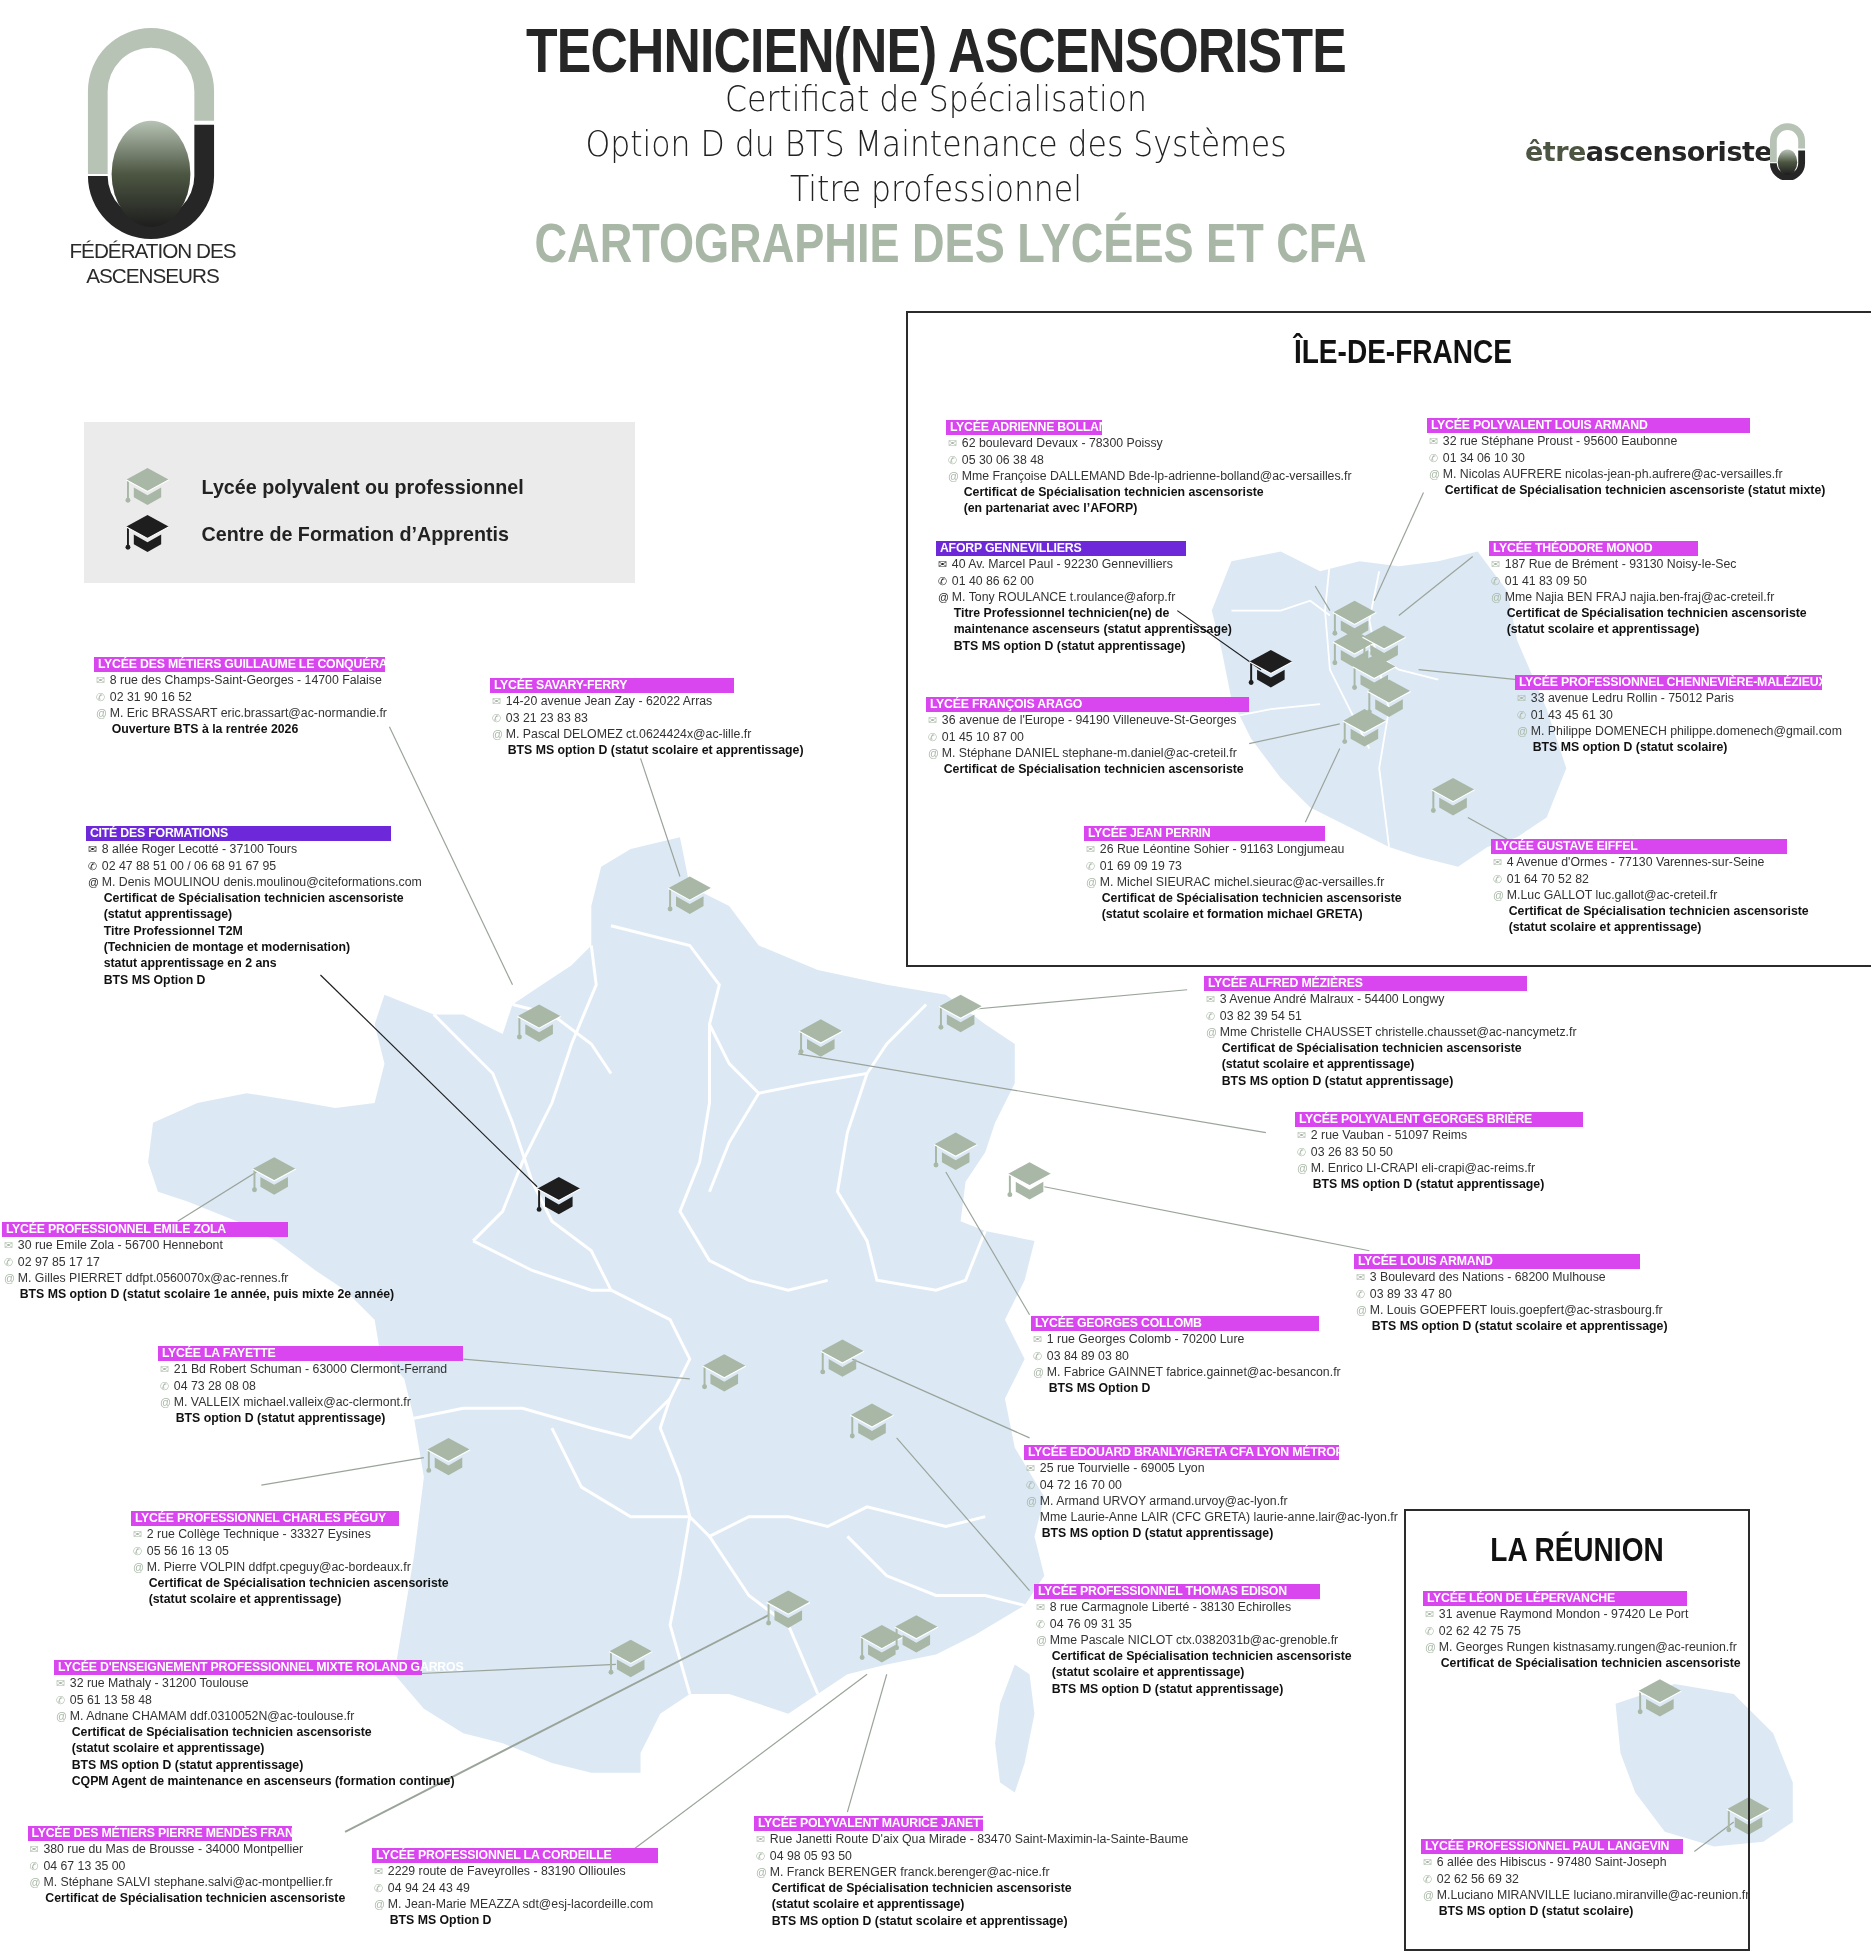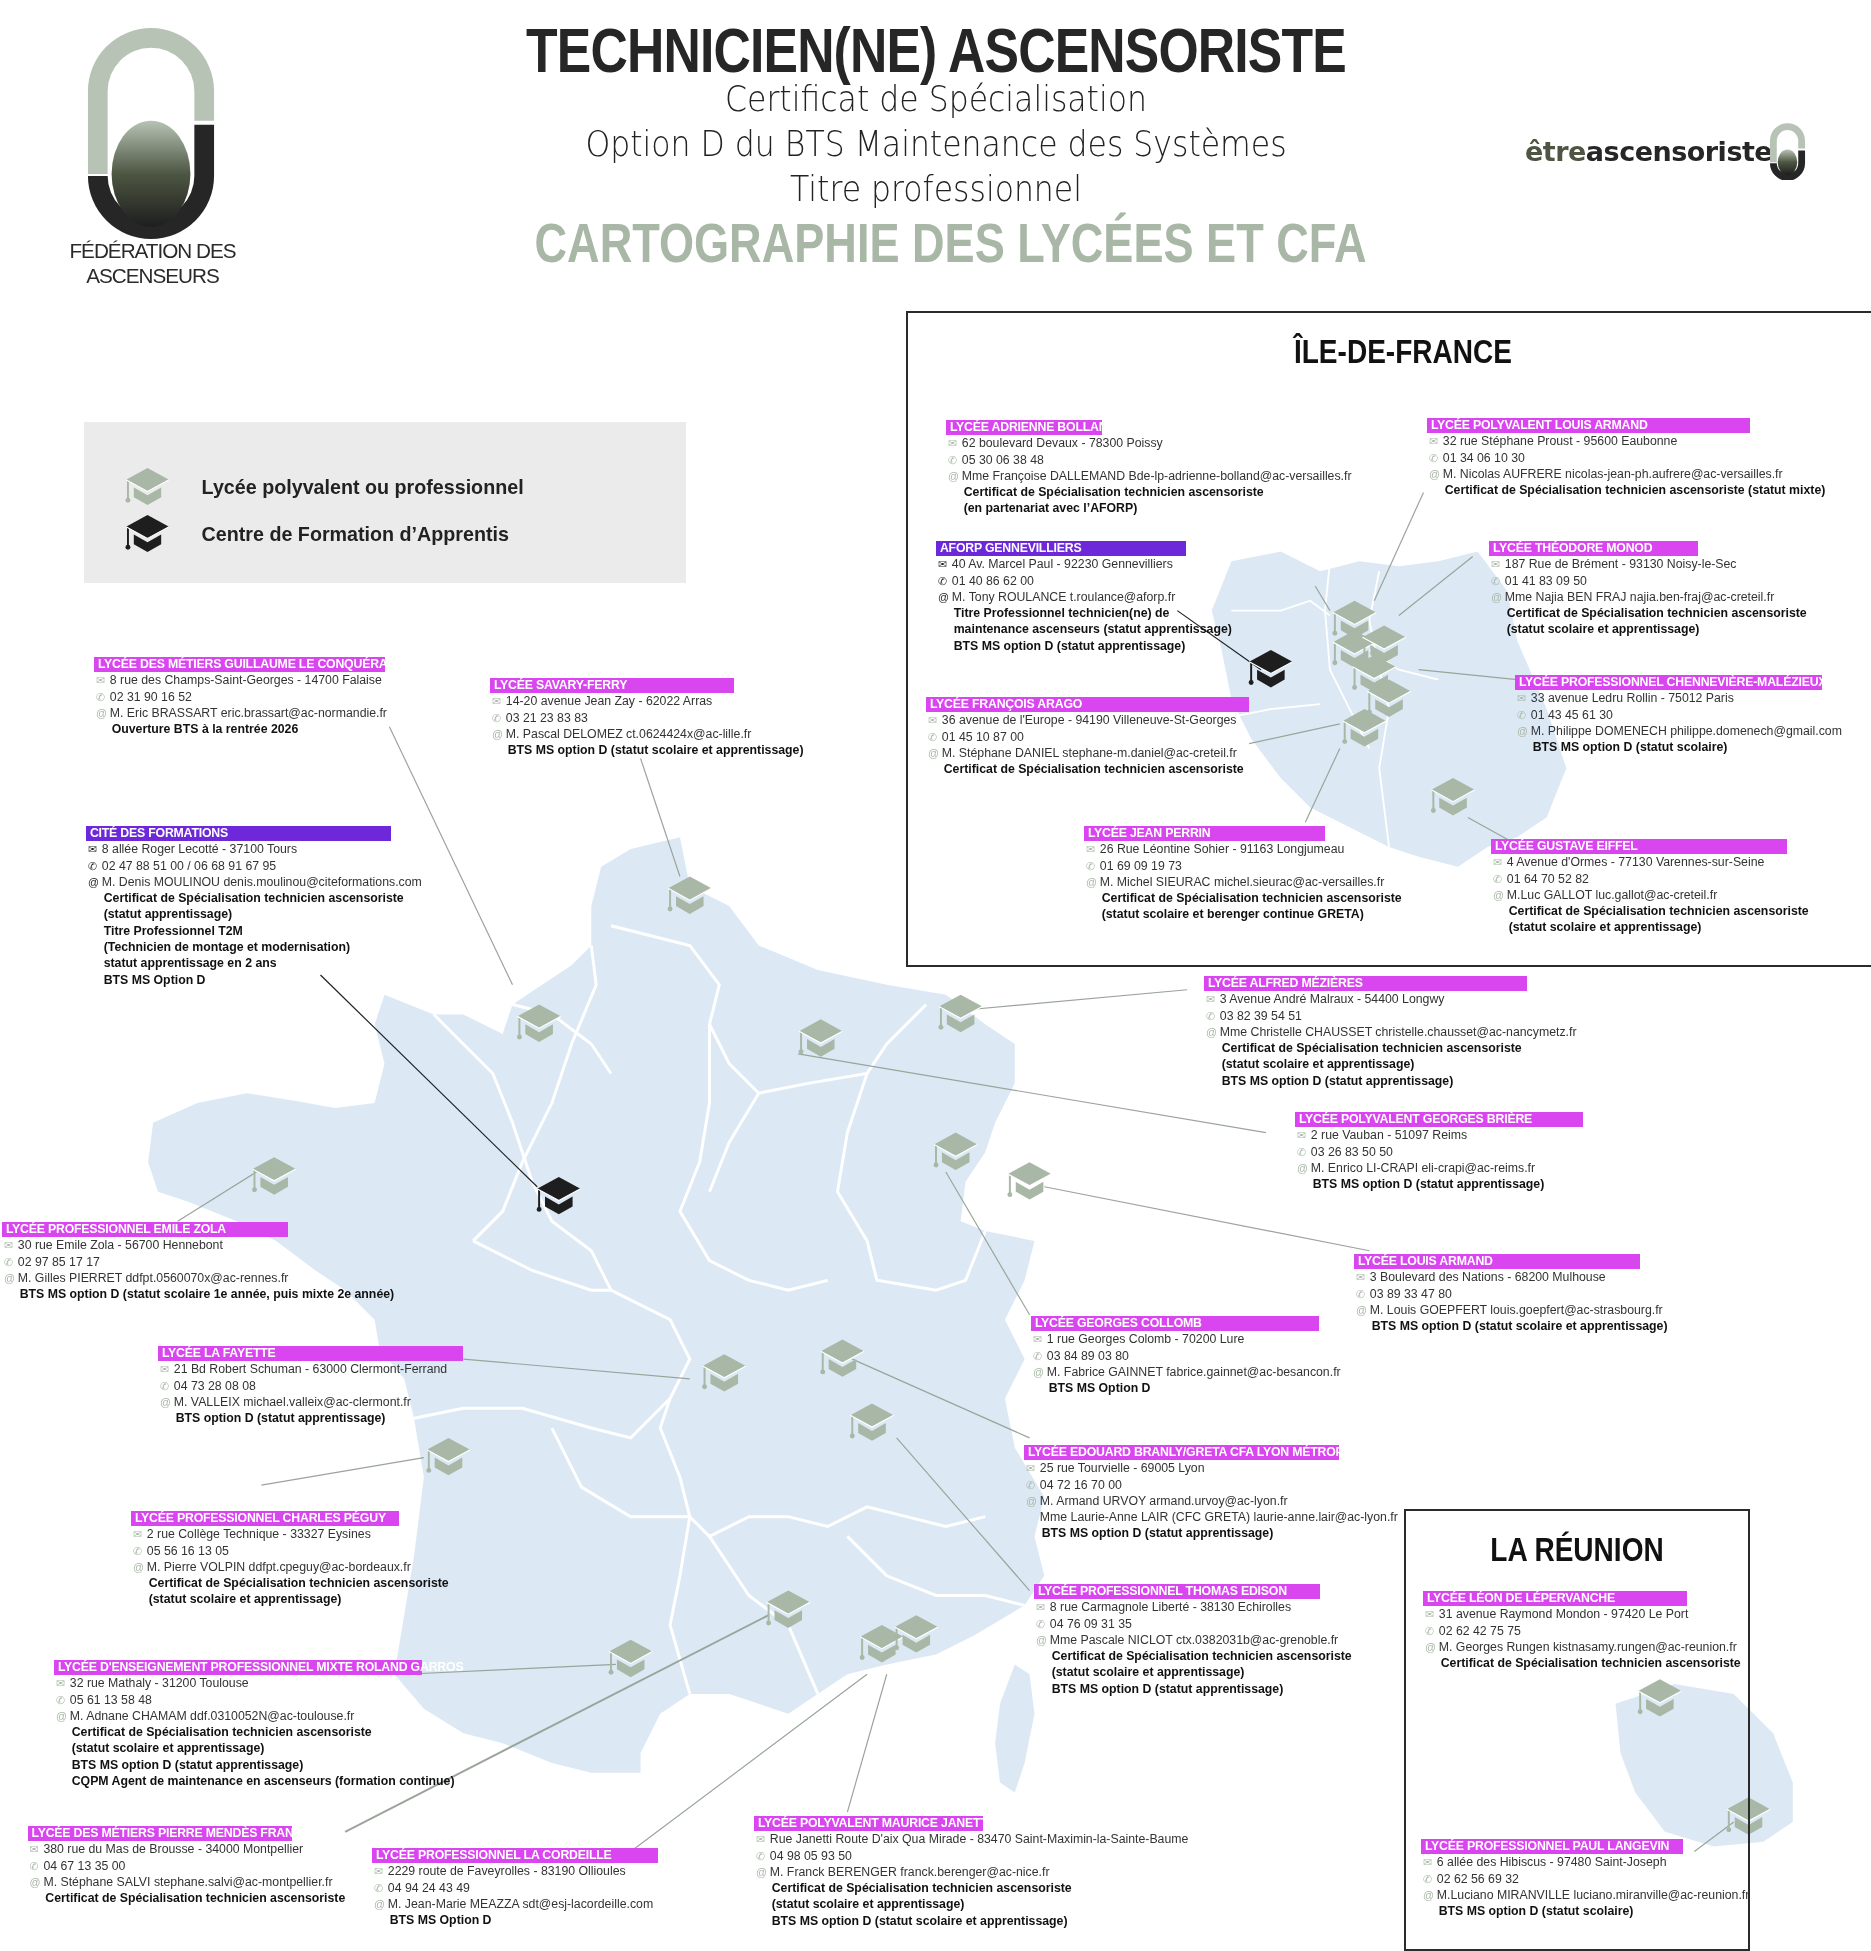--- a/index.html
+++ b/index.html
@@ -7,21 +7,21 @@
   .abs{position:absolute;}
   
   .title-main{position:absolute;left:0;width:1872px;top:13.8px;text-align:center;font-family:"Liberation Sans",sans-serif;font-weight:700;font-size:63px;letter-spacing:-1px;color:#262626;transform:scaleX(0.82);}
   .subtitle{position:absolute;left:0;width:1872px;text-align:center;font-family:"DejaVu Sans",sans-serif;font-weight:300;font-size:35px;color:#222;transform:scaleX(0.9);}
   .title-carto{position:absolute;left:0;width:1901px;top:211px;text-align:center;font-family:"Liberation Sans",sans-serif;font-weight:700;font-size:55px;color:#a8b7a6;transform:scaleX(0.82);}
   .fed-text{position:absolute;left:69px;top:239px;width:167px;text-align:center;font-size:20.7px;line-height:24.6px;color:#2a2a2a;letter-spacing:-1px;}
   .brand{position:absolute;left:1525px;top:136px;font-family:"DejaVu Sans",sans-serif;font-weight:700;font-size:27px;letter-spacing:-0.5px;}
   .brand .etre{color:#4d5642;}
   .brand .asc{color:#262626;}
   
-  .legend{position:absolute;left:84px;top:422px;width:602px;height:161px;background:#ebebeb;}
+  .legend{position:absolute;left:84px;top:422px;width:551px;height:161px;background:#ebebeb;}
   .legend-row{position:absolute;left:39px;display:flex;align-items:center;gap:29.6px;}
   .legend-row span{font-size:19.7px;font-weight:700;color:#222;}
   
   .region-box{position:absolute;border:2px solid #2b2b2b;background:transparent;}
   .region-title{position:absolute;left:0;right:0;text-align:center;font-weight:700;font-size:33px;color:#111;transform:scaleX(0.85);}
   
   .card{position:absolute;font-size:12.3px;line-height:16.3px;color:#333;}
   .card .name{display:inline-block;background:#d946ef;color:#fff;font-weight:700;font-size:12.3px;line-height:14.8px;padding:0 3.9px;text-transform:uppercase;letter-spacing:-0.2px;box-sizing:border-box;white-space:nowrap;}
   .card .name.cfa{background:#6d28d9;}
   .card .row{white-space:nowrap;padding-left:2px;}
@@ -249,21 +249,21 @@
   <div class="row"><span class="ic">@</span><span>M. Philippe DOMENECH philippe.domenech@gmail.com</span></div>
   <div class="prog">BTS MS option D (statut scolaire)</div>
 </div>
 
 <div class="card" style="left:1084px;top:825px;">
   <div class="name" style="width:241px">LYCÉE JEAN PERRIN</div>
   <div class="row"><span class="ic">✉</span><span>26 Rue Léontine Sohier - 91163 Longjumeau</span></div>
   <div class="row"><span class="ic">✆</span><span>01 69 09 19 73</span></div>
   <div class="row"><span class="ic">@</span><span>M. Michel SIEURAC michel.sieurac@ac-versailles.fr</span></div>
   <div class="prog">Certificat de Spécialisation technicien ascensoriste</div>
-  <div class="prog">(statut scolaire et berenger continue GRETA)</div>
+  <div class="prog">(statut scolaire et formation michael GRETA)</div>
 </div>
 
 <div class="card" style="left:1491px;top:838px;">
   <div class="name" style="width:296px">LYCÉE GUSTAVE EIFFEL</div>
   <div class="row"><span class="ic">✉</span><span>4 Avenue d'Ormes - 77130 Varennes-sur-Seine</span></div>
   <div class="row"><span class="ic">✆</span><span>01 64 70 52 82</span></div>
   <div class="row"><span class="ic">@</span><span>M.Luc GALLOT luc.gallot@ac-creteil.fr</span></div>
   <div class="prog">Certificat de Spécialisation technicien ascensoriste</div>
   <div class="prog">(statut scolaire et apprentissage)</div>
 </div>

